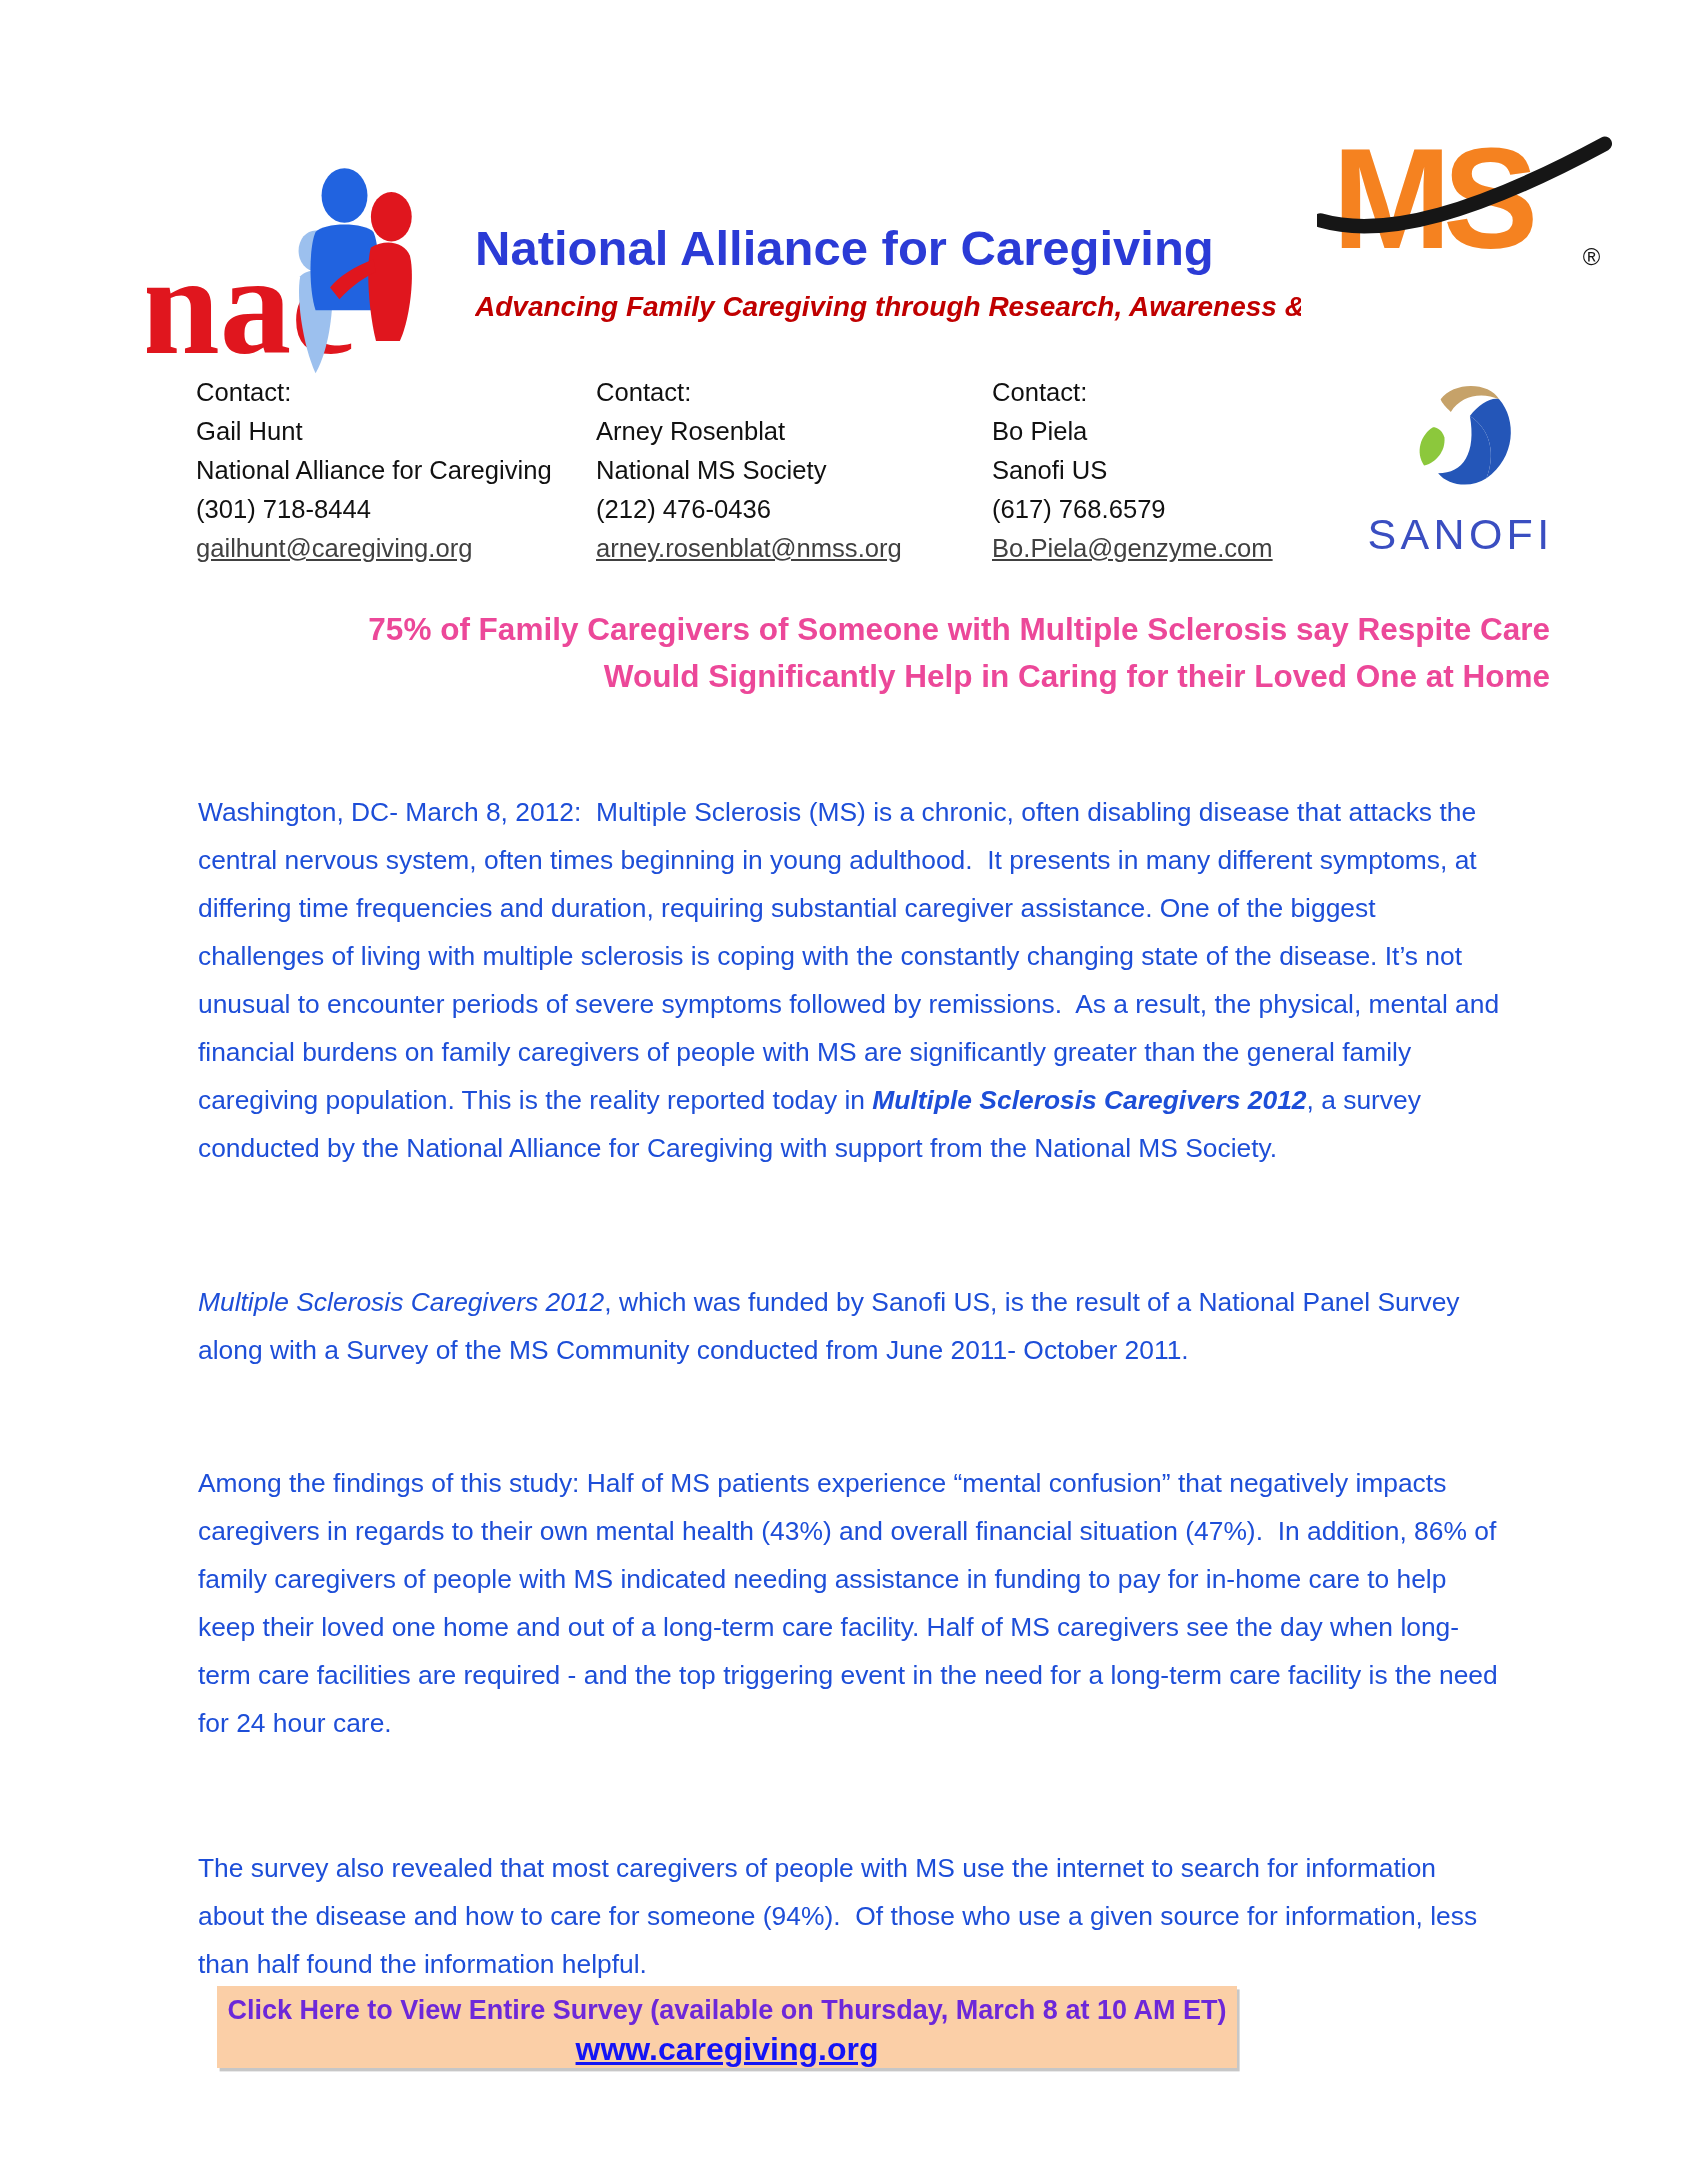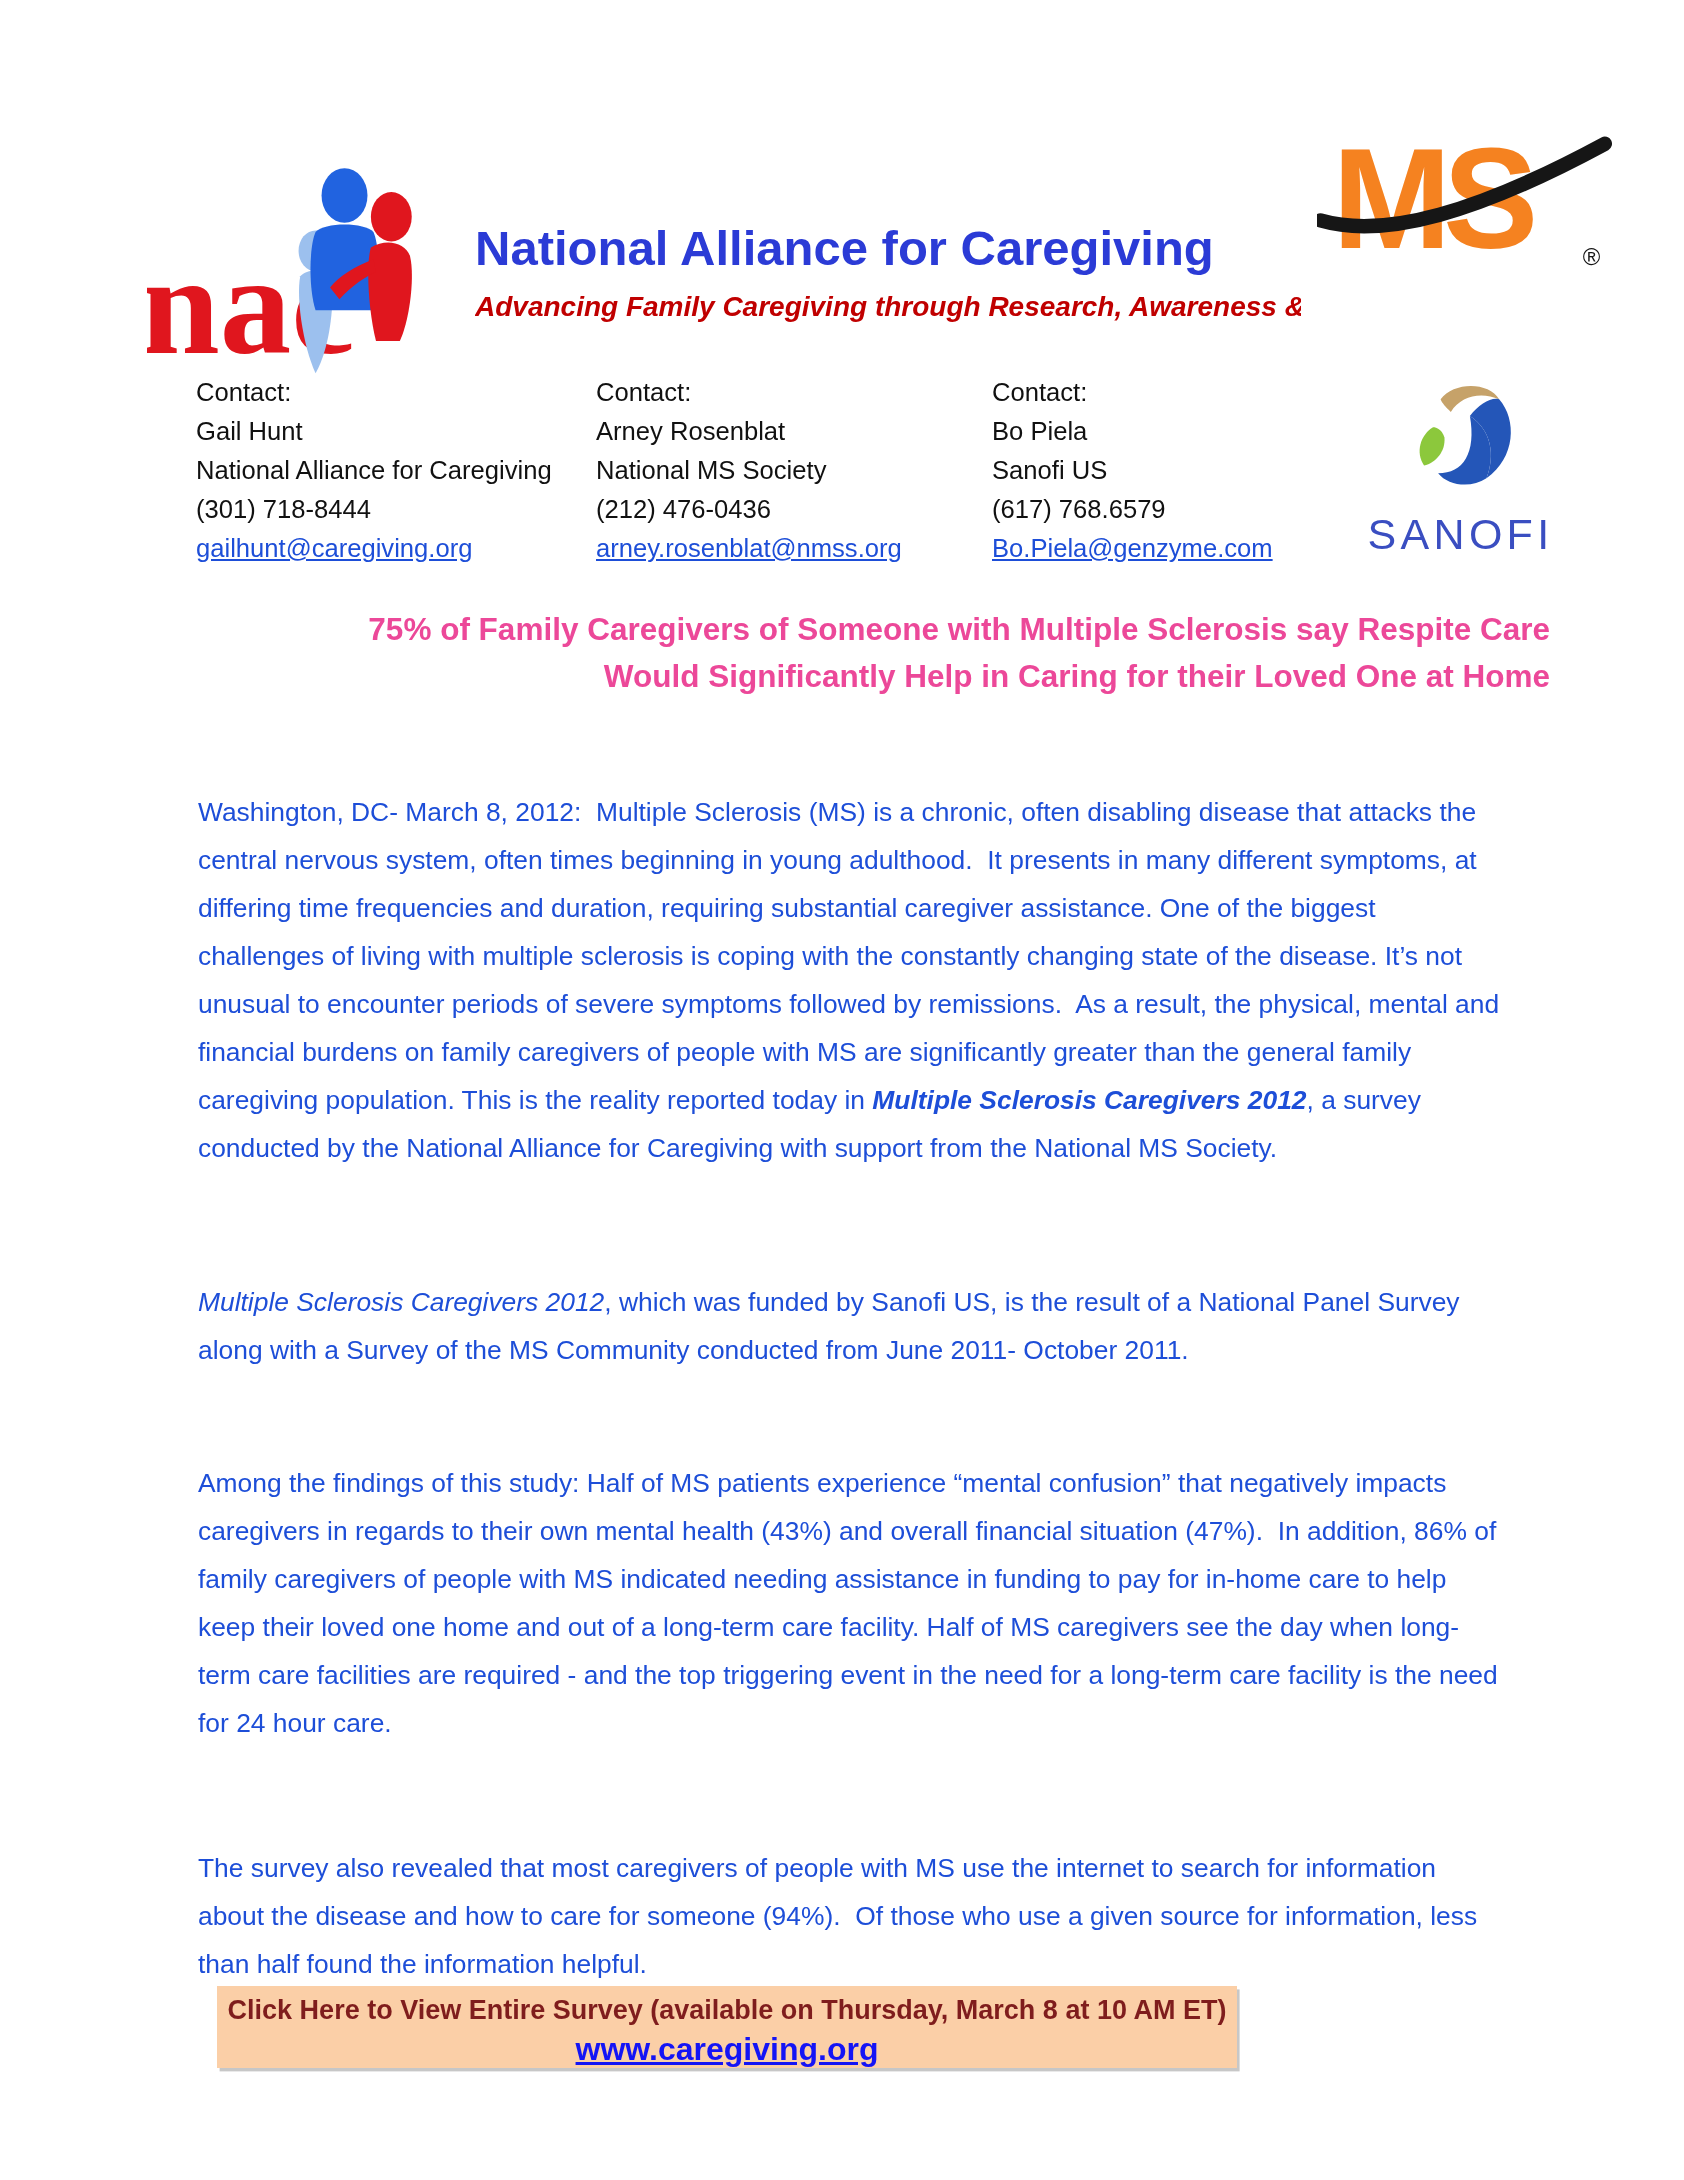--- a/index.html
+++ b/index.html
@@ -24,21 +24,21 @@
 
   .ms-box {
     position:absolute; left:1302px; top:111px; width:383px; height:281px; background:#ffffff;
   }
   .ms-mark { position:absolute; left:15.3px; top:6.8px; }
   .ms-society-lines { position:absolute; left:36px; top:160px; }
   .ms-society-lines div { font-size:25.6px; font-weight:bold; color:#3d3d3d; line-height:32px; }
 
   
   .contact-col { position:absolute; top:373px; font-size:25.6px; line-height:39px; color:#111; }
-  .contact-col .link { color:#1d4ed8; text-decoration:underline; cursor:pointer; }
+  .contact-col .link { color:#404040; text-decoration:underline; cursor:pointer; }
   .col-1 { left:196px; }
   .col-2 { left:596px; }
   .col-3 { left:992px; }
 
   .sanofi-logo { position:absolute; left:1350px; top:379px; width:221px; text-align:center; }
   .sanofi-wordmark {
     margin-top:16px; font-size:43px; color:#3a4ec1; letter-spacing:4.3px; font-weight:normal;
   }
 
   
@@ -58,21 +58,21 @@
   .p1 { position:absolute; left:0; top:0; width:1305px; }
   .p2 { position:absolute; left:0; top:490px; width:1305px; }
   .p3 { position:absolute; left:0; top:671px; width:1305px; }
   .p4 { position:absolute; left:0; top:1056px; width:1305px; }
 
   
   .banner {
     position:absolute; left:217px; top:1986px; width:1020px; height:82px;
     background:#fbcfa7; box-shadow:2.6px 3.4px 0 #c7c7c7; text-align:center; cursor:pointer;
   }
-  .banner-line1 { margin-top:8.5px; font-size:27px; font-weight:bold; color:#7f1d1d; }
+  .banner-line1 { margin-top:8.5px; font-size:27px; font-weight:bold; color:#6d28d9; }
   .banner-link  { display:inline-block; margin-top:5.1px; font-size:32px; font-weight:bold;
                   color:#1414f5; text-decoration:underline; cursor:pointer; }
 </style>
 </head>
 <body>
 
 <div class="page">
 
   <svg class="nac-logo" viewBox="0 0 330 275">
     <text x="-8" y="242" font-family="Liberation Serif, serif" font-weight="bold" font-size="168" fill="#e0161e">nac</text>

